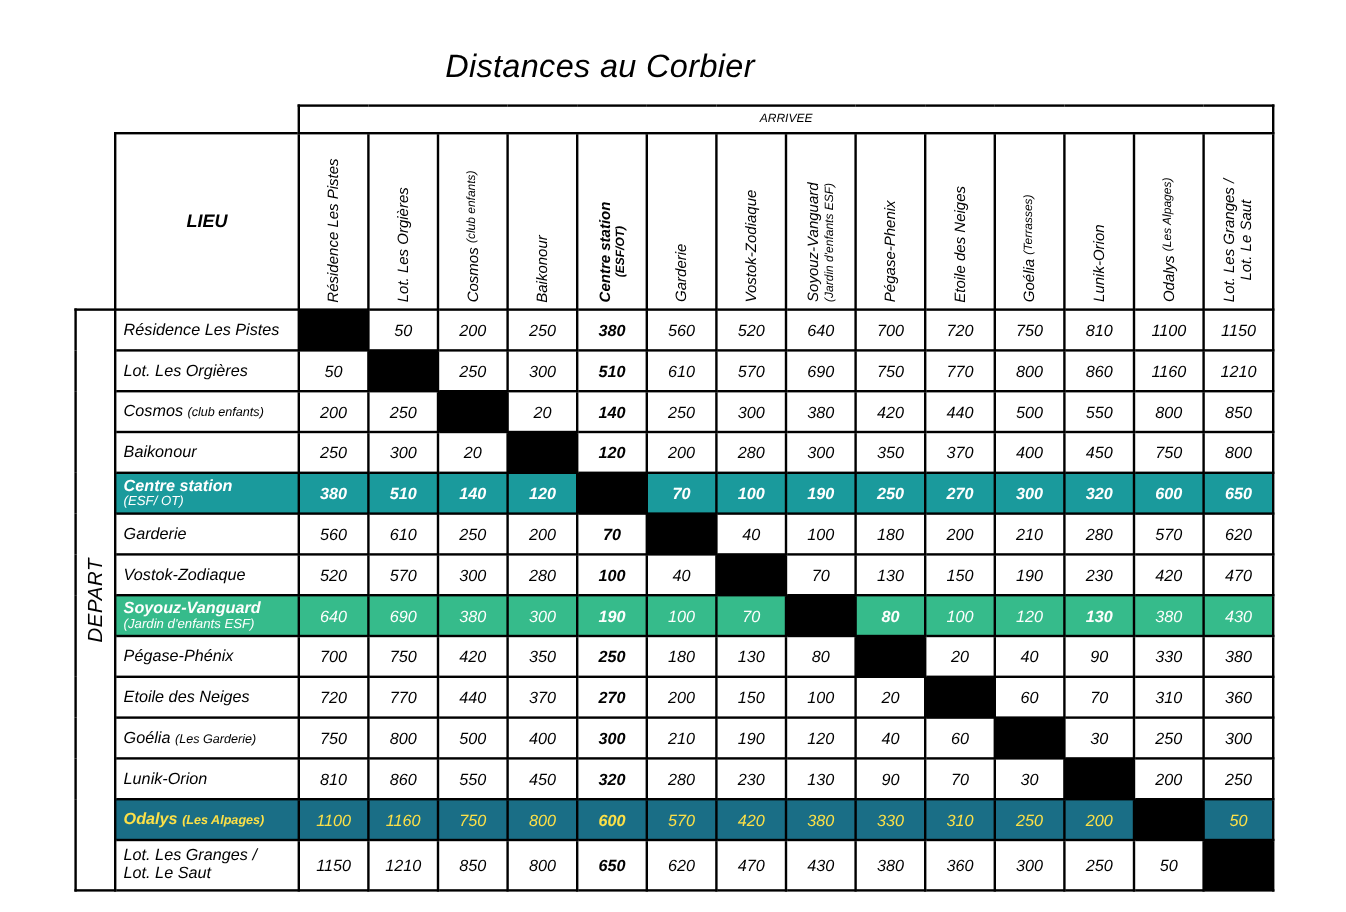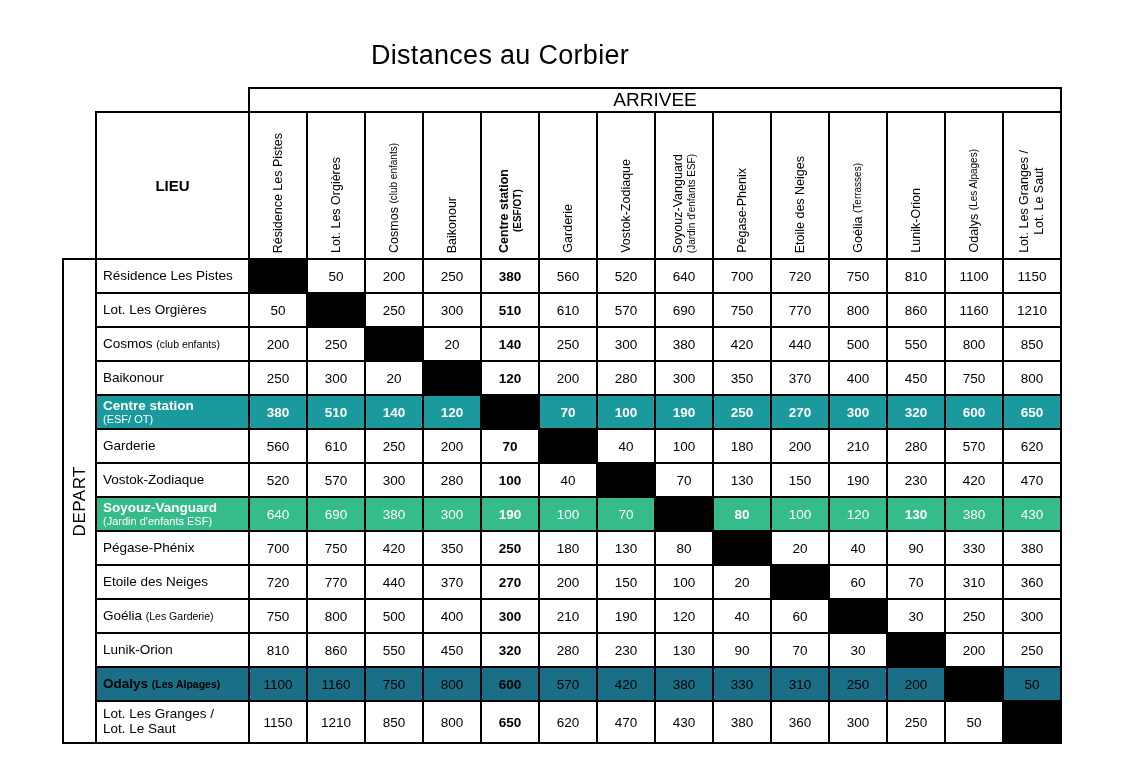--- a/index.html
+++ b/index.html
@@ -2,40 +2,40 @@
 <html><head>
 <meta charset="utf-8">
 <style>
   html, body {
     margin: 0; padding: 0;
     width: 1122px; height: 760px;
     background: #ffffff;
     font-family: "Liberation Sans", sans-serif;
     color: #000;
   }
-  .page { width: 876px; margin: 0 0 0 62px; }
+  .page { width: 876px; margin: 0 0 0 62px; font-style: italic; }
   .title {
     text-align: center;
     font-size: 27px;
     font-weight: 400;
     margin: 40px 0 16px 0;
     letter-spacing: 0.3px;
   }
   table.matrix {
     border-collapse: collapse;
     table-layout: fixed;
     width: 1000px;
   }
   td, th { padding: 0; font-weight: normal; }
   .b  { border: 2px solid #000; }
   .nb { border: none; }
 
   .arrivee {
     height: 21px;
-    font-size: 19px;
+    font-size: 10px;
     text-align: center;
     vertical-align: middle;
   }
   .lieu {
     font-size: 15px;
     font-weight: bold;
     text-align: center;
     vertical-align: middle;
   }
   .colhead { height: 145px; vertical-align: bottom; }
@@ -80,21 +80,21 @@
   .rowlabel .sub-block { display: block; font-size: 11px; line-height: 1.05; }
   .rowlabel .second-line { display: block; font-size: 13.5px; }
   .val {
     text-align: center;
     vertical-align: middle;
     font-size: 13.5px;
   }
   .diag { background: #000; }
   .theme-teal     { background: #1A9A9C; color: #fff; }
   .theme-green    { background: #36BB8B; color: #fdfefd; }
-  .theme-darkteal { background: #1A6E86; color: #000000; }
+  .theme-darkteal { background: #1A6E86; color: #fde047; }
   .theme-teal .rl-main, .theme-green .rl-main, .theme-darkteal .rl-main { font-weight: bold; }
 </style>
 </head>
 <body>
 
 <div class="page">
   <h1 class="title">Distances au Corbier</h1>
 
   <table class="matrix">
     <colgroup>

